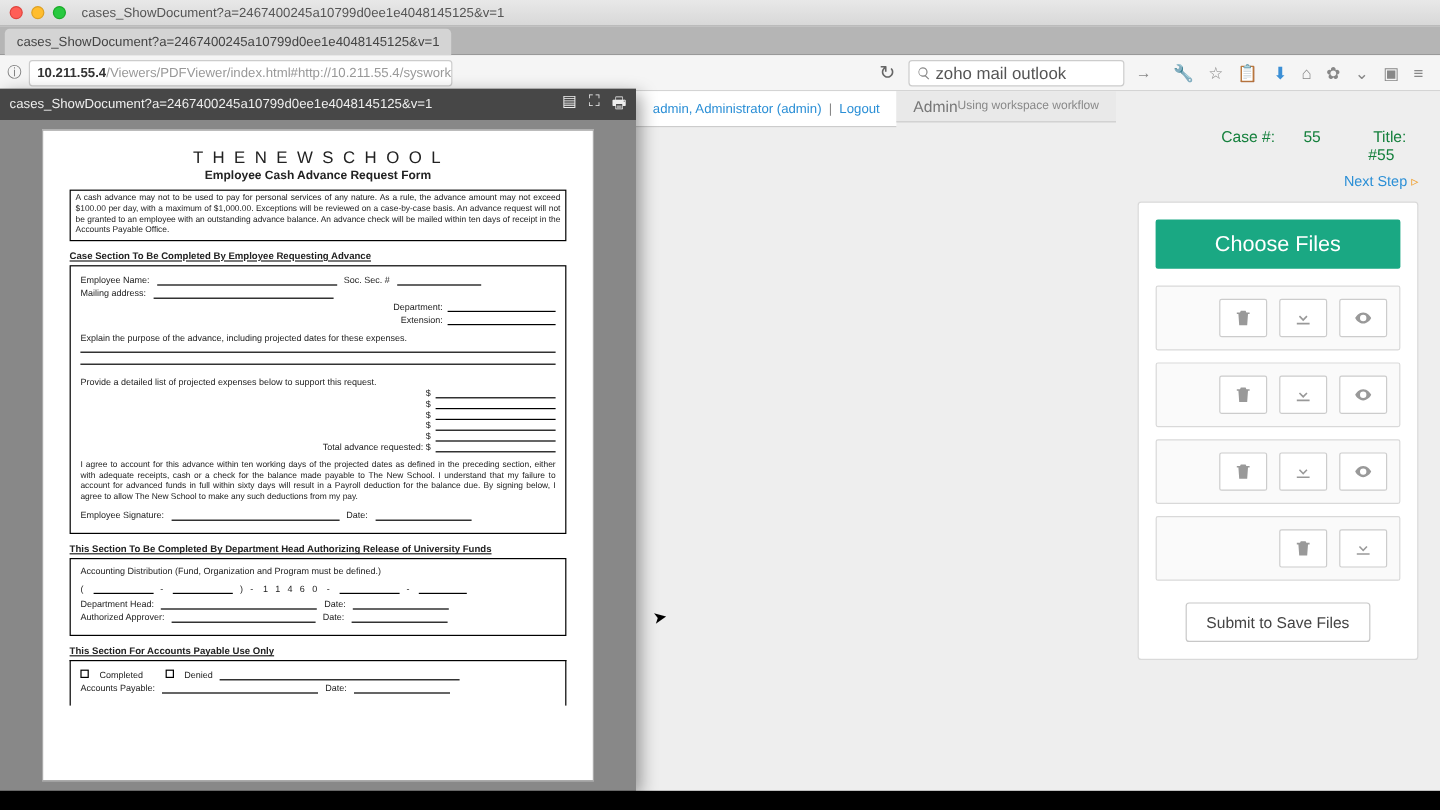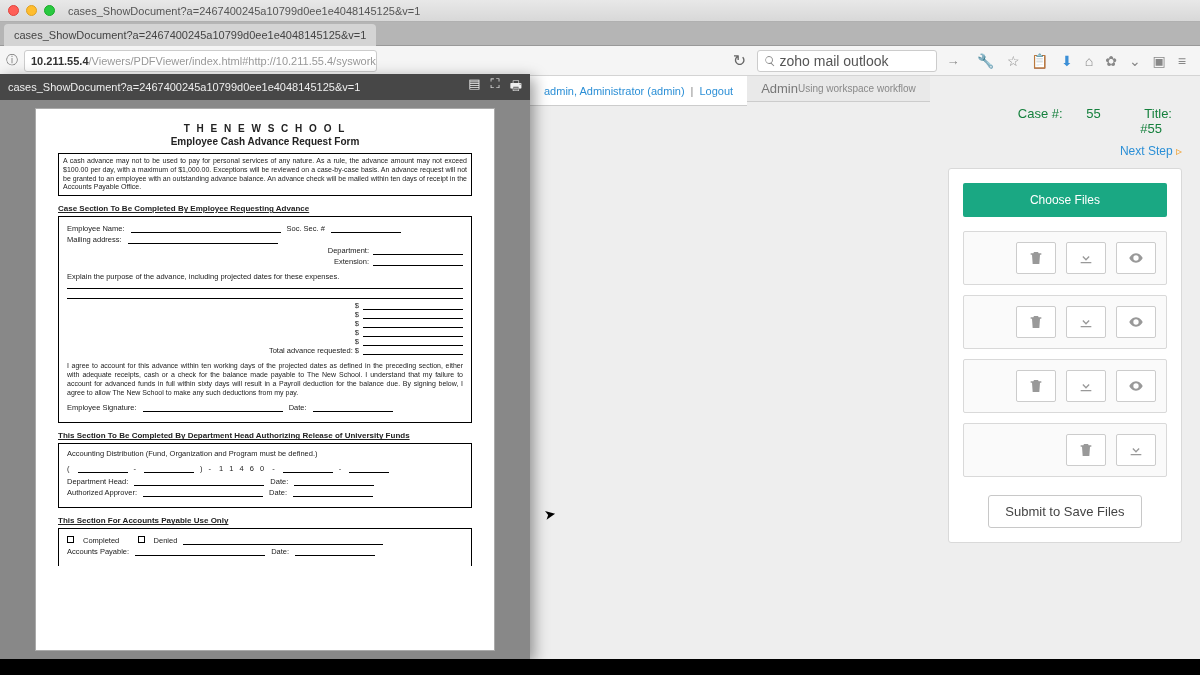--- a/index.html
+++ b/index.html
@@ -30,21 +30,21 @@
 
 .workspace { display: flex; height: 599px; }
 
 
 .pdf-popup { position: absolute; top: 74px; left: 0; width: 530px; height: 585px; background: #555; box-shadow: 4px 4px 14px rgba(0,0,0,.4); z-index: 50; display:flex; flex-direction:column;}
 .pdf-toolbar { height: 26px; background: #474747; color: #eee; display: flex; align-items: center; padding: 0 8px; font-size: 11px; justify-content: space-between; }
 .pdf-toolbar .right { display:flex; gap:10px; }
 .pdf-toolbar .right span { cursor:pointer; font-size:13px; }
 .pdf-scroll { flex:1; background:#888; display:flex; justify-content:center; padding:8px 0; overflow:hidden;}
 .pdf-page { width: 460px; background: #fff; border: 1px solid #aaa; padding: 14px 22px; font-family: "Times New Roman", serif; font-size: 8px; color: #222; }
-.pdf-page h1 { text-align:center; font-size: 10px; letter-spacing: 2px; font-weight: bold; margin-bottom: 2px;}
+.pdf-page h1 { text-align:center; font-size: 14px; letter-spacing: 2px; font-weight: normal; margin-bottom: 2px;}
 .pdf-page h2 { text-align:center; font-size: 10px; font-weight: bold; margin-bottom: 6px;}
 .pdf-page .policy { font-size: 7px; text-align: justify; border:1px solid #000; padding:3px 4px; line-height:1.25;}
 .pdf-page .section-title { font-size: 8px; font-weight: bold; text-decoration: underline; margin-top:8px; margin-bottom:3px;}
 .pdf-page .form-box { border:1px solid #000; padding:5px 8px 8px 8px; font-size:7.5px;}
 .pdf-page .line { border-bottom: 0.5px solid #000; display:inline-block; }
 .row { display:flex; gap:6px; margin:2px 0; }
 .exp-line { display:flex; justify-content:flex-end; gap:4px; }
 .just { text-align:justify; font-size:7px; line-height:1.3; margin-top:6px;}
 .checkbox-sq { display:inline-block; width:7px; height:7px; border:1px solid #000; margin-right:3px; vertical-align:middle;}
 
@@ -53,21 +53,21 @@
 .app-header { height: 30px; background:#fff; border-bottom:1px solid #ccc; display:flex; align-items:center; justify-content:flex-end; padding:0 14px; font-size:11px; color:#888; gap:6px;}
 .app-header a { color:#2b8fd6; text-decoration:none; cursor:pointer;}
 .app-subhead { height: 26px; background:#e9e9e9; border-bottom:1px solid #ccc; display:flex; align-items:center; padding:0 14px; font-size:13px; color:#777; }
 .app-subhead .right { font-size:10px; color:#888; }
 .content { flex:1; padding: 12px 18px; overflow:auto;}
 .case-bar { text-align:right; padding: 18px 0 8px 0; font-size:13px; color:#15803d; }
 .case-bar span { margin: 0 10px; }
 .next-step { text-align:right; font-size:12px; color:#2b8fd6; cursor:pointer; padding-bottom:10px; }
 .next-step .tri { color:#f0a030; }
 .panel { background:#fff; border:1px solid #d9d9d9; border-radius:3px; padding:14px; }
-.choose-btn { background:#1aa883; color:#fff; text-align:center; padding:10px; font-size:12px; border-radius:2px; cursor:pointer; margin-bottom:14px;}
+.choose-btn { background:#1aa883; color:#fff; text-align:center; padding:10px; font-size:18px; border-radius:2px; cursor:pointer; margin-bottom:14px;}
 .file-row { border:1px solid #d9d9d9; background:#fafafa; border-radius:2px; padding:10px; margin-bottom:10px; display:flex; justify-content:flex-end; gap:10px; min-height:46px;}
 .sq-btn { width:40px; height:32px; border:1px solid #ccc; background:#fff; border-radius:2px; display:flex; align-items:center; justify-content:center; color:#999; cursor:pointer;}
 .sq-btn svg { width:16px; height:16px; fill:#999; }
 .submit-btn { background:#fff; border:1px solid #c8c8c8; border-radius:3px; padding:8px 16px; font-size:13px; color:#444; cursor:pointer; margin-top:8px;}
 .submit-wrap { text-align:center; margin-top:4px;}
 
 .cursor-arrow { position:absolute; left:544px; top:506px; z-index:100; font-size:14px; color:#000; transform:rotate(-10deg);}
 
 .bottom-black { position:absolute; bottom:0; left:0; right:0; height:16px; background:#000; z-index:200;}
 </style>
@@ -248,20 +248,21 @@
           <span>Department:</span>
             <span class="line" style="width:90px;"></span>
         </div>
         <div class="row" style="justify-content:flex-end;gap:4px;">
           <span>Extension:</span>
             <span class="line" style="width:90px;"></span>
         </div>
         <div style="margin-top:6px;">Explain the purpose of the advance, including projected dates for these expenses.</div>
         <div class="line" style="width:100%;height:8px;"></div>
         <div class="line" style="width:100%;height:8px;"></div>
+        <div style="margin-top:8px;">Provide a detailed list of projected expenses below to support this request.</div>
         <div class="exp-line">$<span class="line" style="width:100px;"></span></div>
         <div class="exp-line">$<span class="line" style="width:100px;"></span></div>
         <div class="exp-line">$<span class="line" style="width:100px;"></span></div>
         <div class="exp-line">$<span class="line" style="width:100px;"></span></div>
         <div class="exp-line">$<span class="line" style="width:100px;"></span></div>
         <div class="exp-line">
             <span>Total advance requested:   $</span>
             <span class="line" style="width:100px;"></span>
           </div>
         <div class="just">I agree to account for this advance within ten working days of the projected dates as defined in the preceding section, either with adequate receipts, cash or a check for the balance made payable to The New School. I understand that my failure to account for advanced funds in full within sixty days will result in a Payroll deduction for the balance due. By signing below, I agree to allow The New School to make any such deductions from my pay.</div>

